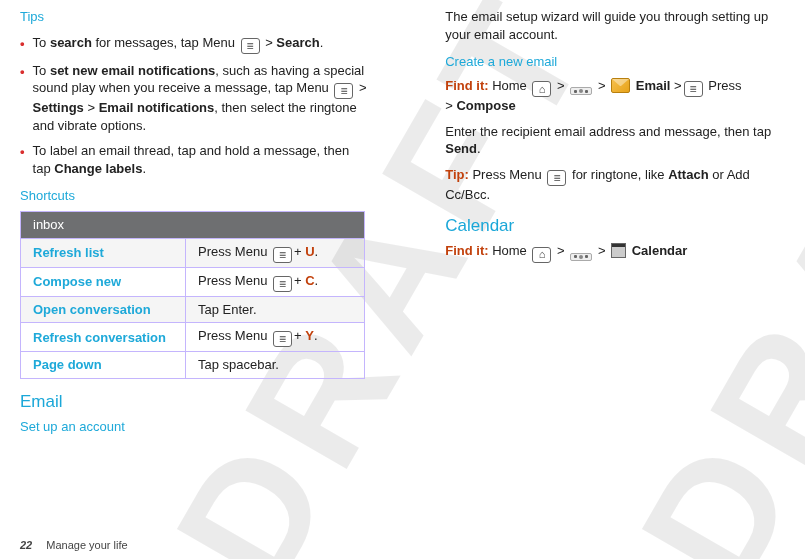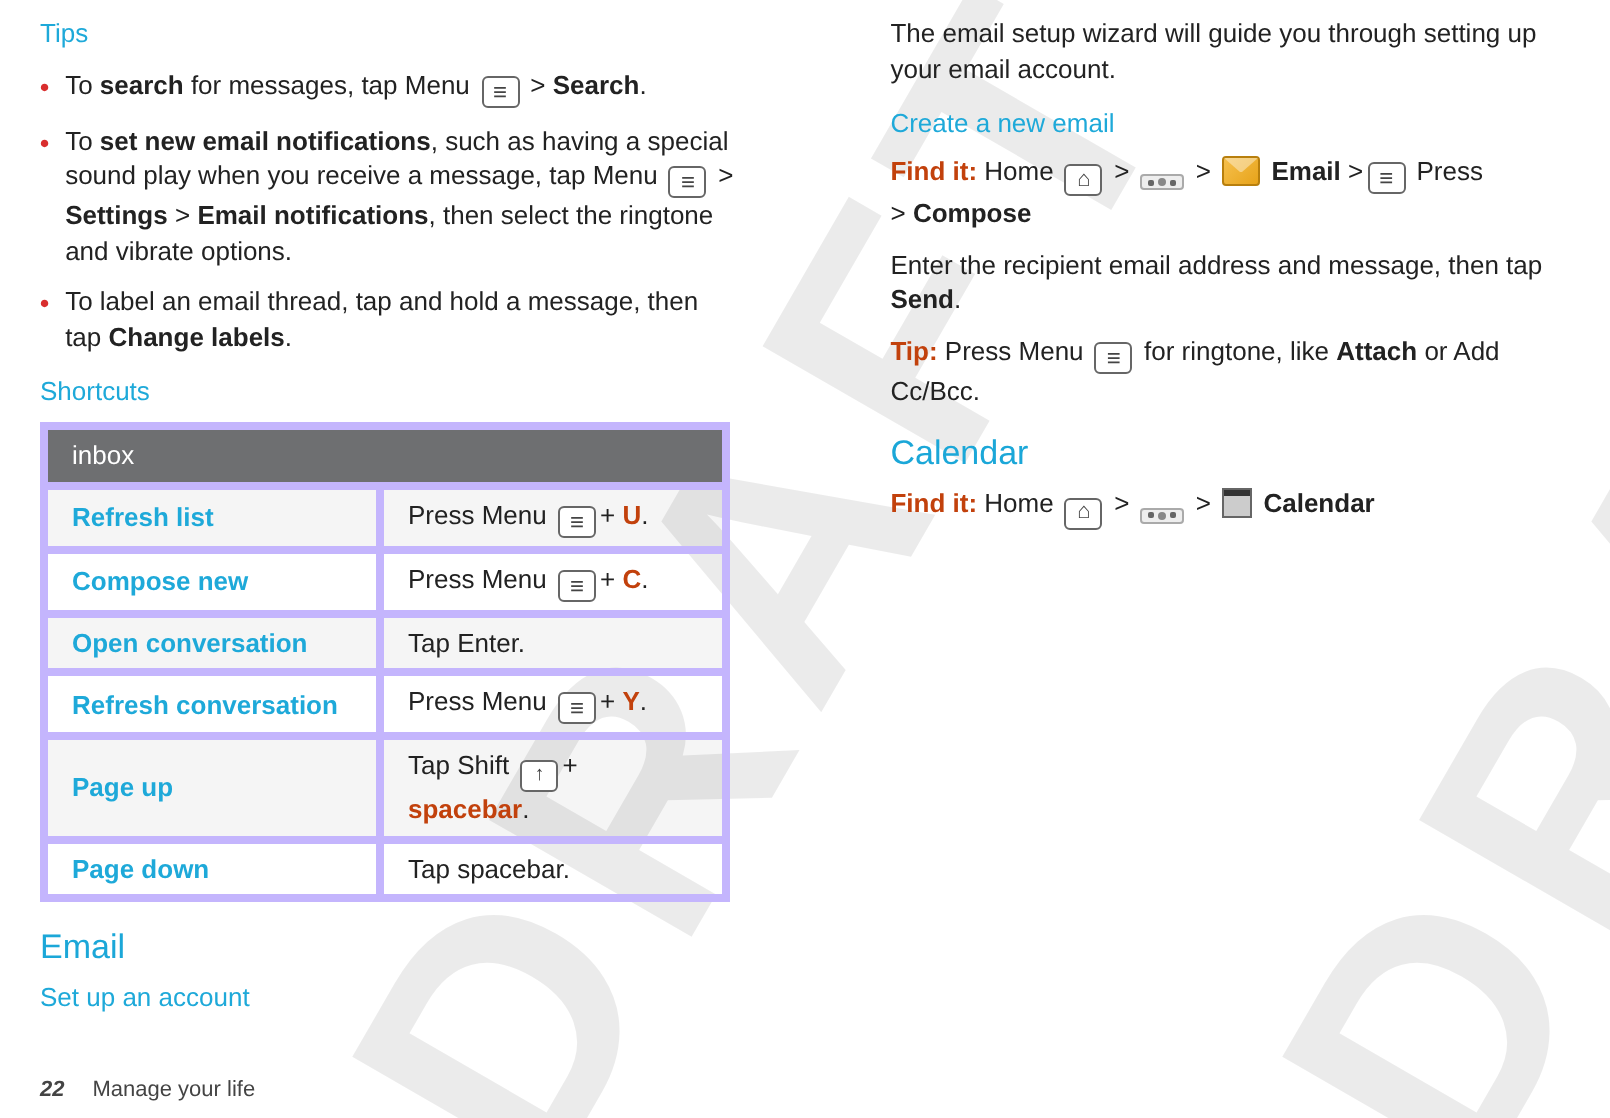--- a/index.html
+++ b/index.html
@@ -115,21 +115,21 @@
       linear-gradient(#ccc,#ccc);
   }
 
   
   table.shortcuts {
     border-collapse: collapse;
     width: 345px;
     margin-top: 6px;
   }
   table.shortcuts th, table.shortcuts td {
-    border: 4px solid #c4b5fd;
+    border: 1px solid #c4b5fd;
     padding: 4px 12px;
     font-size: 13px;
     text-align: left;
   }
   .th-inbox {
     background: #6e6f71;
     color: #fff;
     font-weight: normal;
   }
   .lbl { color: #1ea9d9; font-weight: bold; width: 140px; }
@@ -194,24 +194,20 @@
             <td><span>Press Menu </span><span class="icon-box icon-menu-lines"></span><span>+ </span><span class="key">C</span><span>.</span></td>
           </tr>
           <tr class="rowshade">
             <td class="lbl">Open conversation</td>
             <td><span>Tap Enter.</span><span></span><span></span></td>
           </tr>
           <tr>
             <td class="lbl">Refresh conversation</td>
             <td><span>Press Menu </span><span class="icon-box icon-menu-lines"></span><span>+ </span><span class="key">Y</span><span>.</span></td>
           </tr>
-          <tr class="rowshade">
-            <td class="lbl">Page up</td>
-            <td><span>Tap Shift </span><span class="icon-box icon-shift"></span><span>+ </span><span class="key">spacebar</span><span>.</span></td>
-          </tr>
           <tr>
             <td class="lbl">Page down</td>
             <td><span>Tap spacebar.</span><span></span><span></span></td>
           </tr>
         </tbody>
     </table>
 
     <div class="h-section">Email</div>
     <div class="h-tips">Set up an account</div>
   </div>

